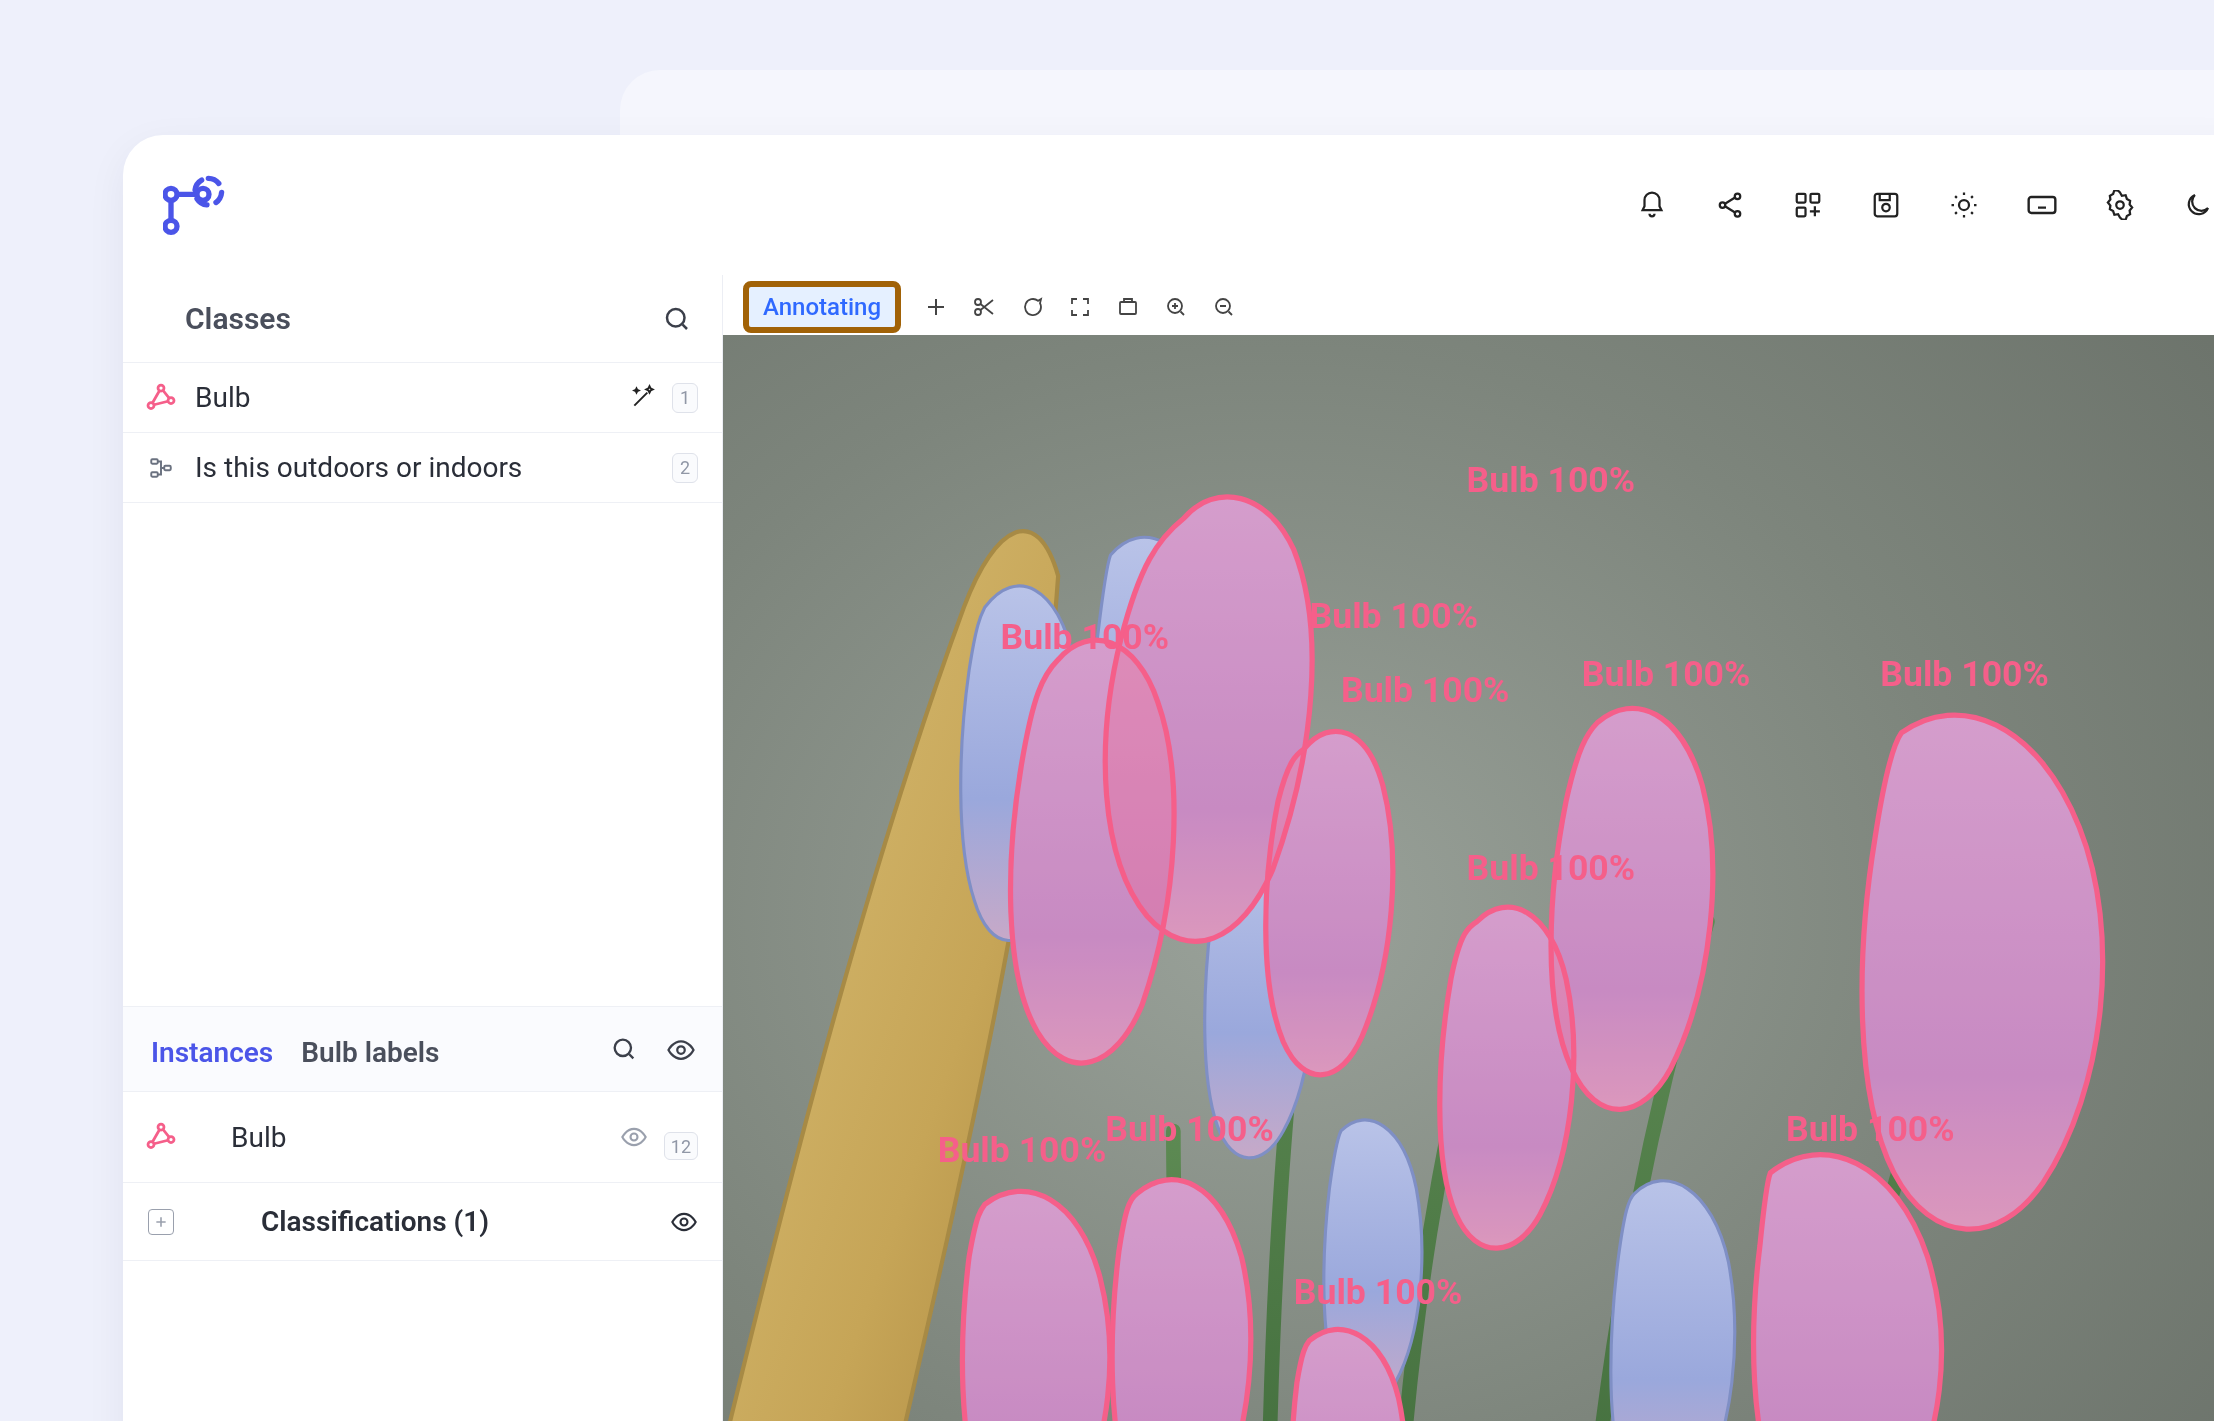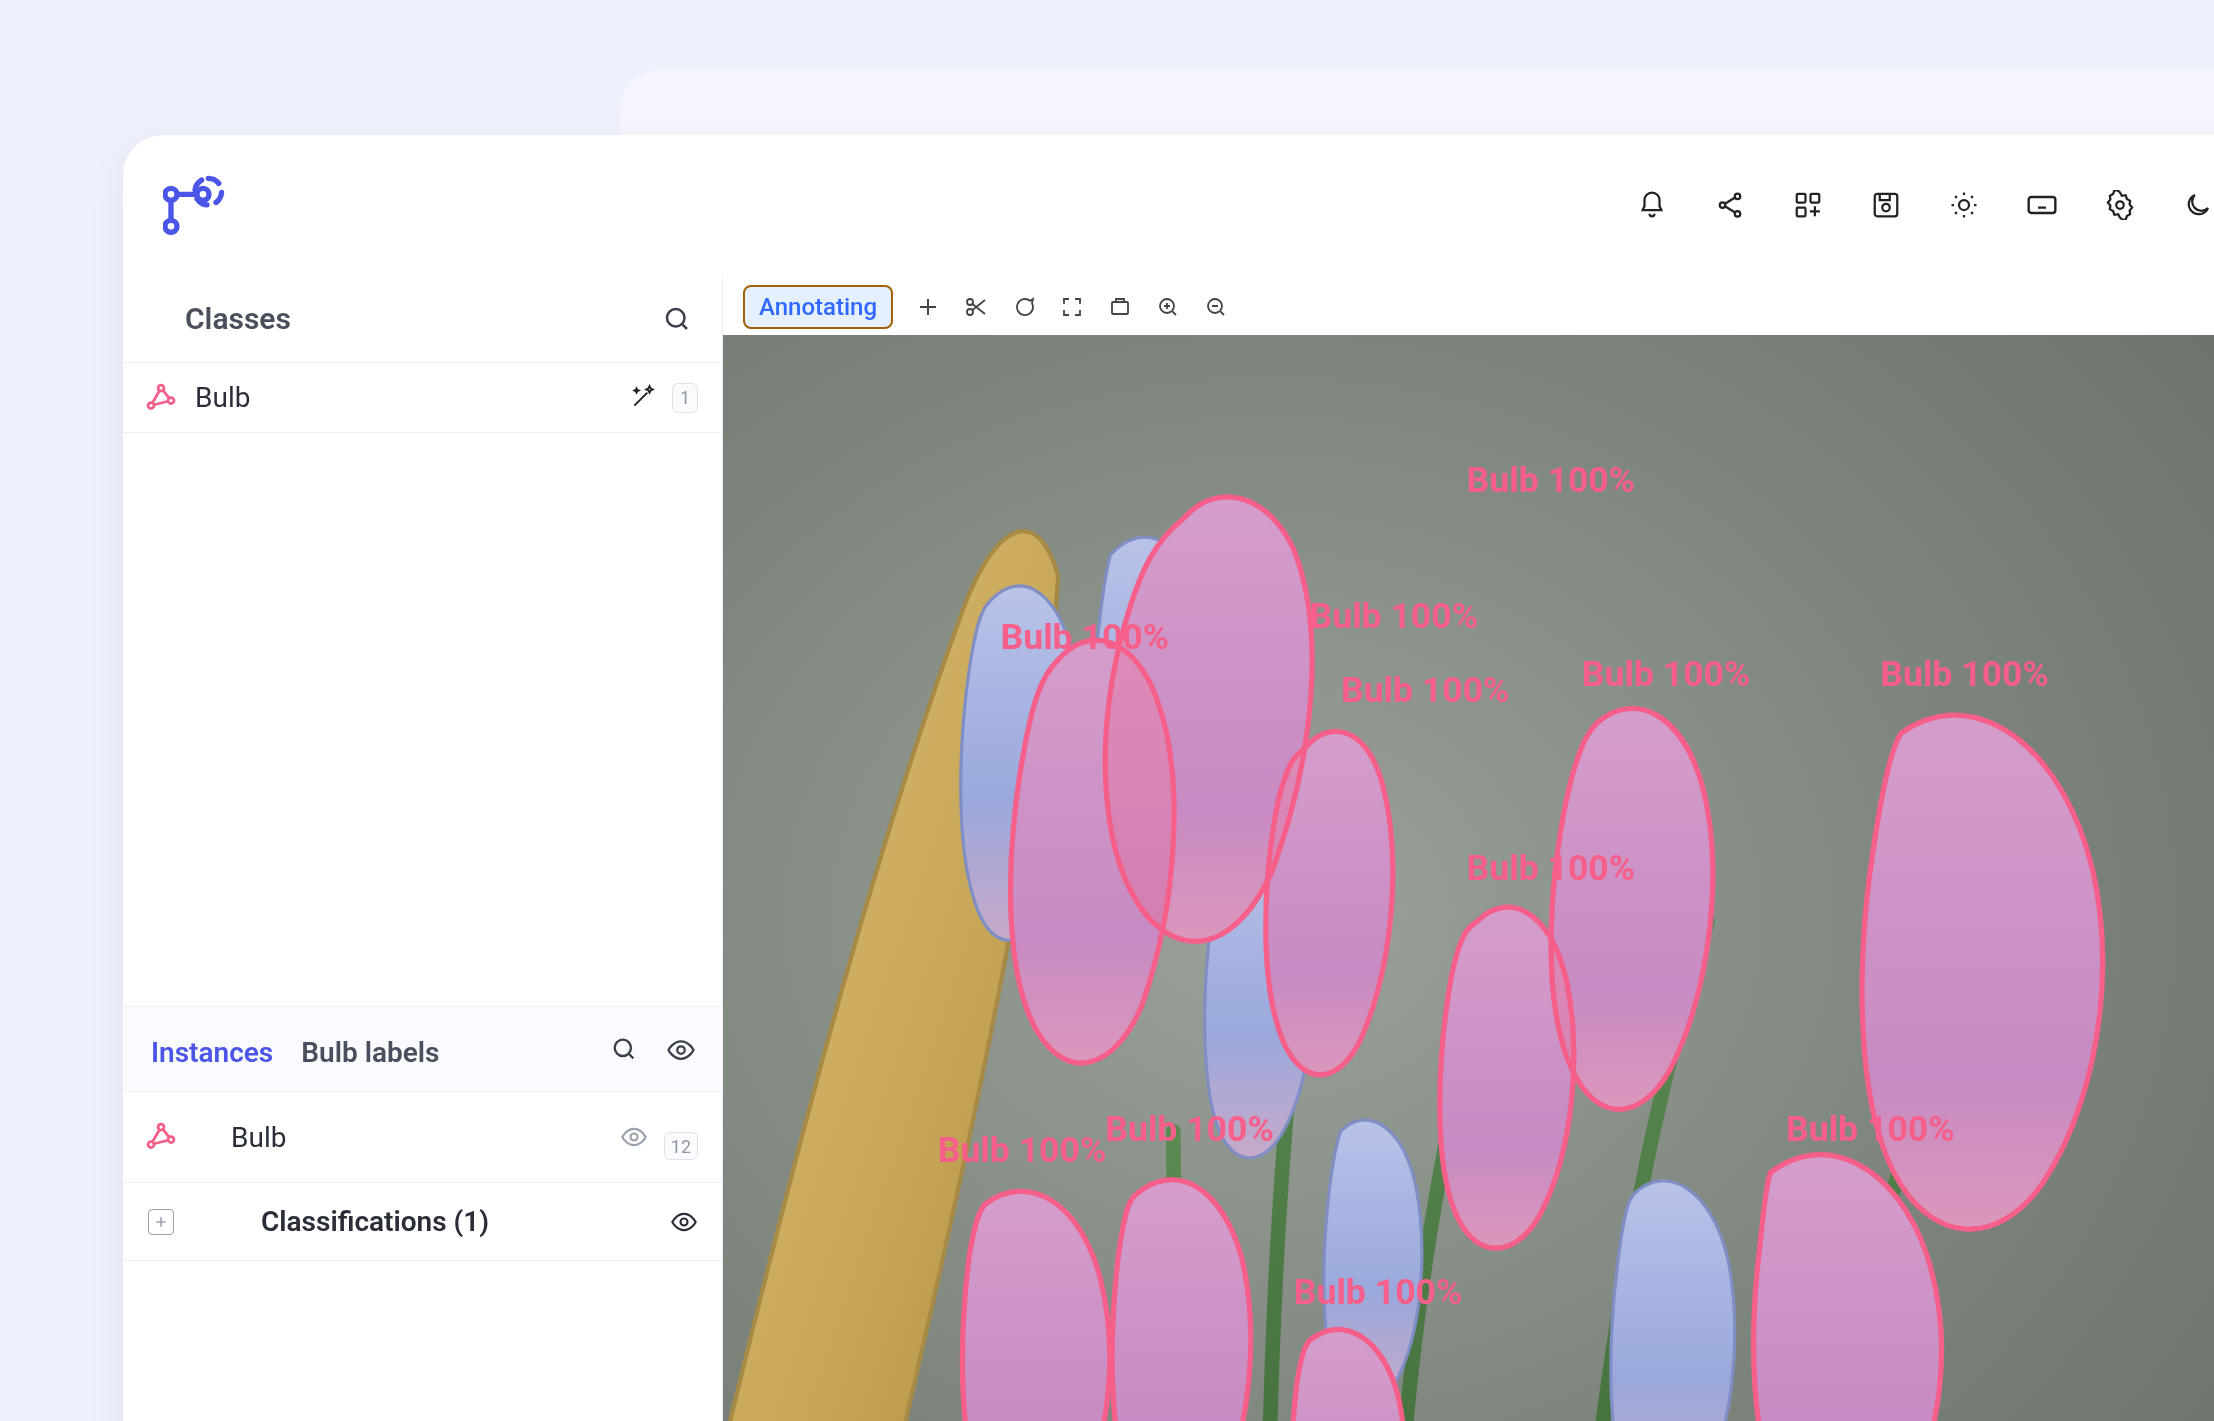--- a/index.html
+++ b/index.html
@@ -119,21 +119,21 @@
     flex:1; position:relative; min-width:0;
     display:flex; flex-direction:column;
   }
   .canvas-toolbar {
     position:absolute; top:0; left:20px; right:0;
     height:64px; display:flex; align-items:center; gap:22px;
     z-index:5;
   }
   .status-chip {
     background:#e5f0ff; color:#2f69ff;
-    border:2px solid #a16207;
+    border:6px solid #a16207;
     border-radius:8px;
     padding:6px 14px;
     font-size:24px; font-weight:500;
   }
   .tb-ico { width:26px; height:26px; color:#444; cursor:pointer; display:flex;align-items:center;justify-content:center; }
   .canvas {
     position:absolute; left:0; right:-40px; top:60px; bottom:-40px;
     overflow:hidden;
   }
   .canvas-svg { width:100%; height:100%; display:block; }
@@ -244,20 +244,34 @@
             </div>
             <div class="label">Bulb</div>
             <div class="trail">
               <div class="wand">
                 <svg viewBox="0 0 24 24" width="26" height="26" fill="none" stroke="currentColor" stroke-width="1.8">
                     <path d="M4 20 L16 8"></path>
                     <path d="M18 2l1 2 2 1-2 1-1 2-1-2-2-1 2-1zM6 4l.7 1.4L8 6l-1.3.6L6 8l-.7-1.4L4 6l1.3-.6z"></path>
                   </svg>
               </div>
               <div class="kbd">1</div>
+            </div>
+          </div>
+          <div class="class-row">
+            <div class="lead">
+              <svg viewBox="0 0 24 24" width="26" height="26" fill="none" stroke="#6b7280" stroke-width="1.8">
+                  <rect x="3" y="4" width="6" height="4" rx="1"></rect>
+                  <rect x="3" y="16" width="6" height="4" rx="1"></rect>
+                  <rect x="15" y="10" width="6" height="4" rx="1"></rect>
+                  <path d="M9 6h3v12H9M12 12h3"></path>
+                </svg>
+            </div>
+            <div class="label">Is this outdoors or indoors</div>
+            <div class="trail">
+              <div class="kbd">2</div>
             </div>
           </div>
         </div>
 
         <div class="flex-fill"></div>
 
         <div class="tabs-row">
           <div class="tab active">Instances</div>
           <div class="tab">Bulb labels</div>
           <div class="sp"></div>

